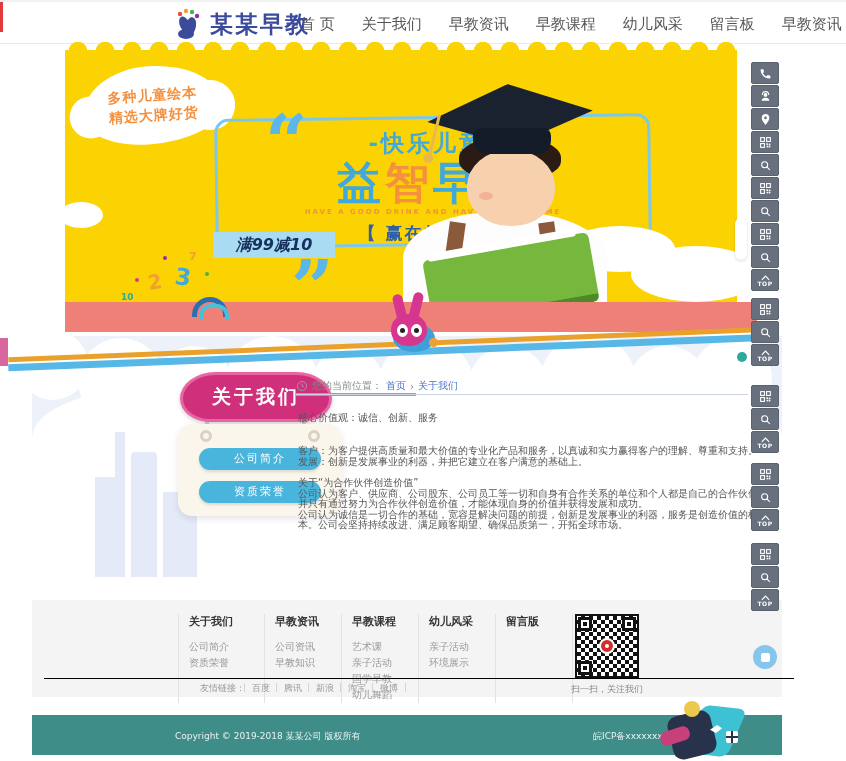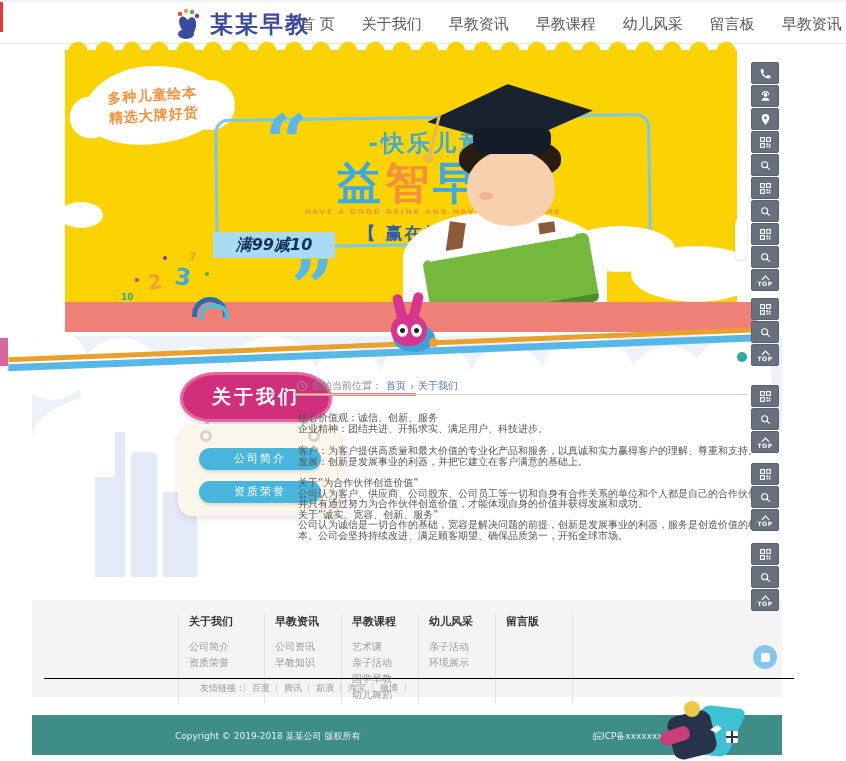--- a/index.html
+++ b/index.html
@@ -295,30 +295,28 @@
     <span>您的当前位置：</span>
     <a>首页</a>
     <span>›</span>
     <a>关于我们</a>
   </div>
   <div class="crumb-accent"></div>
   <div class="crumb-line"></div>
 
   <div class="para t1">
     <p>核心价值观：诚信、创新、服务</p>
-    <p>企业精神：团结共进、开拓求实、满足用户、科技进步。</p>
   </div>
   <div class="para t2">
     <p>客户：为客户提供高质量和最大价值的专业化产品和服务，以真诚和实力赢得客户的理解、尊重和支持。</p>
     <p>发展：创新是发展事业的利器，并把它建立在客户满意的基础上。</p>
   </div>
   <div class="para t3">
     <p>关于“为合作伙伴创造价值”</p>
     <p>公司认为客户、供应商、公司股东、公司员工等一切和自身有合作关系的单位和个人都是自己的合作伙伴，并只有通过努力为合作伙伴创造价值，才能体现自身的价值并获得发展和成功。</p>
-    <p>关于“诚实、宽容、创新、服务”</p>
     <p>公司认为诚信是一切合作的基础，宽容是解决问题的前提，创新是发展事业的利器，服务是创造价值的根本。公司会坚持持续改进、满足顾客期望、确保品质第一，开拓全球市场。</p>
   </div>
 
   <div class="foot">
     <div class="fcols">
       <div class="fcol">
         <div class="ft">关于我们</div>
         <a class="fl">公司简介</a>
         <a class="fl">资质荣誉</a>
       </div>
@@ -336,20 +334,29 @@
       </div>
       <div class="fcol">
         <div class="ft">幼儿风采</div>
         <a class="fl">亲子活动</a>
         <a class="fl">环境展示</a>
       </div>
       <div class="fcol">
         <div class="ft">留言版</div>
       </div>
     </div>
+    <div class="qrwrap">
+      <div class="qr">
+        <i class="tl"></i>
+          <i class="tr"></i>
+          <i class="bl"></i>
+          <b></b>
+      </div>
+      <div class="qr-cap">扫一扫，关注我们</div>
+    </div>
     <div class="flinks">
       <span>友情链接：</span>
       <a>百度</a>
       <a>腾讯</a>
       <a>新浪</a>
       <a>淘宝</a>
       <a>微博</a>
     </div>
   </div>
 

